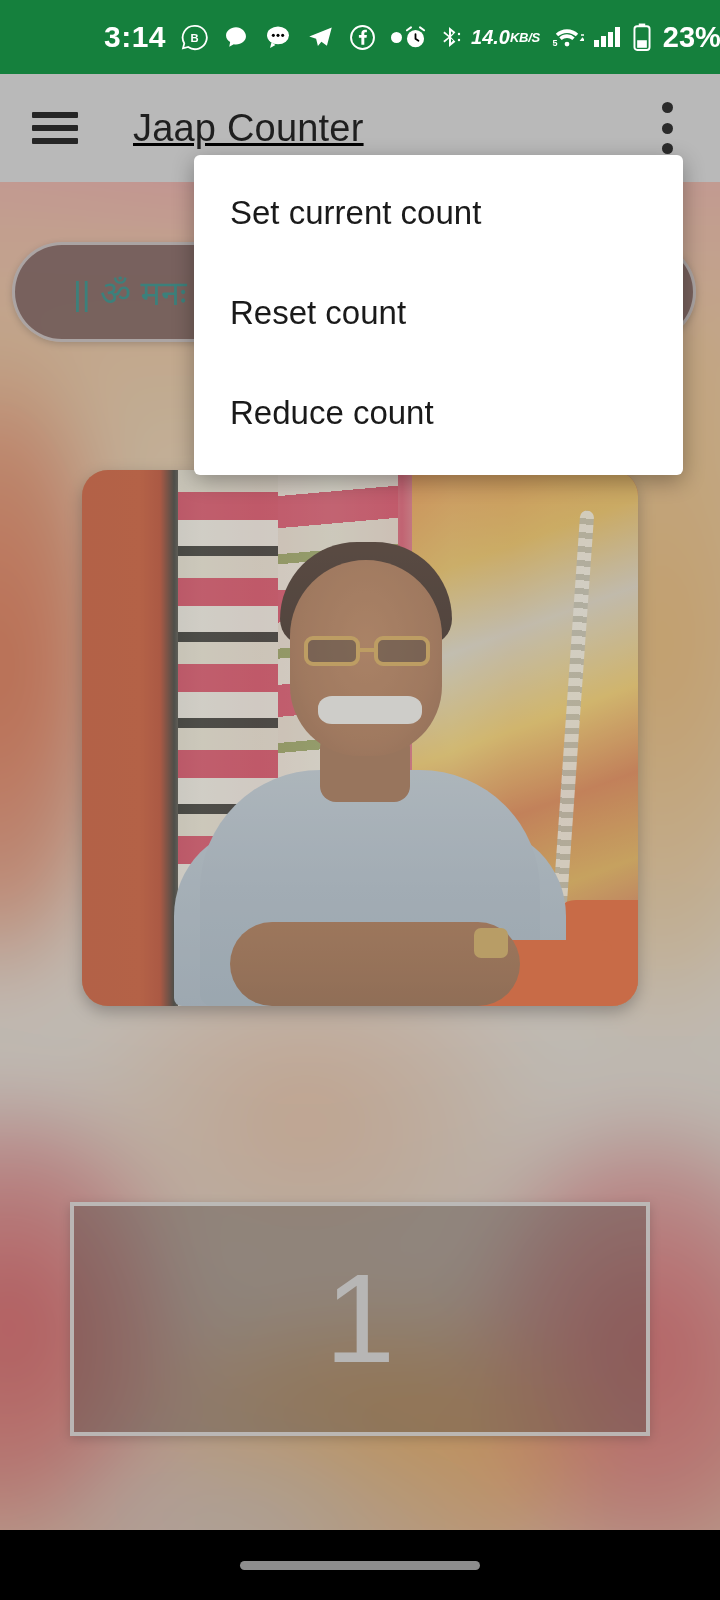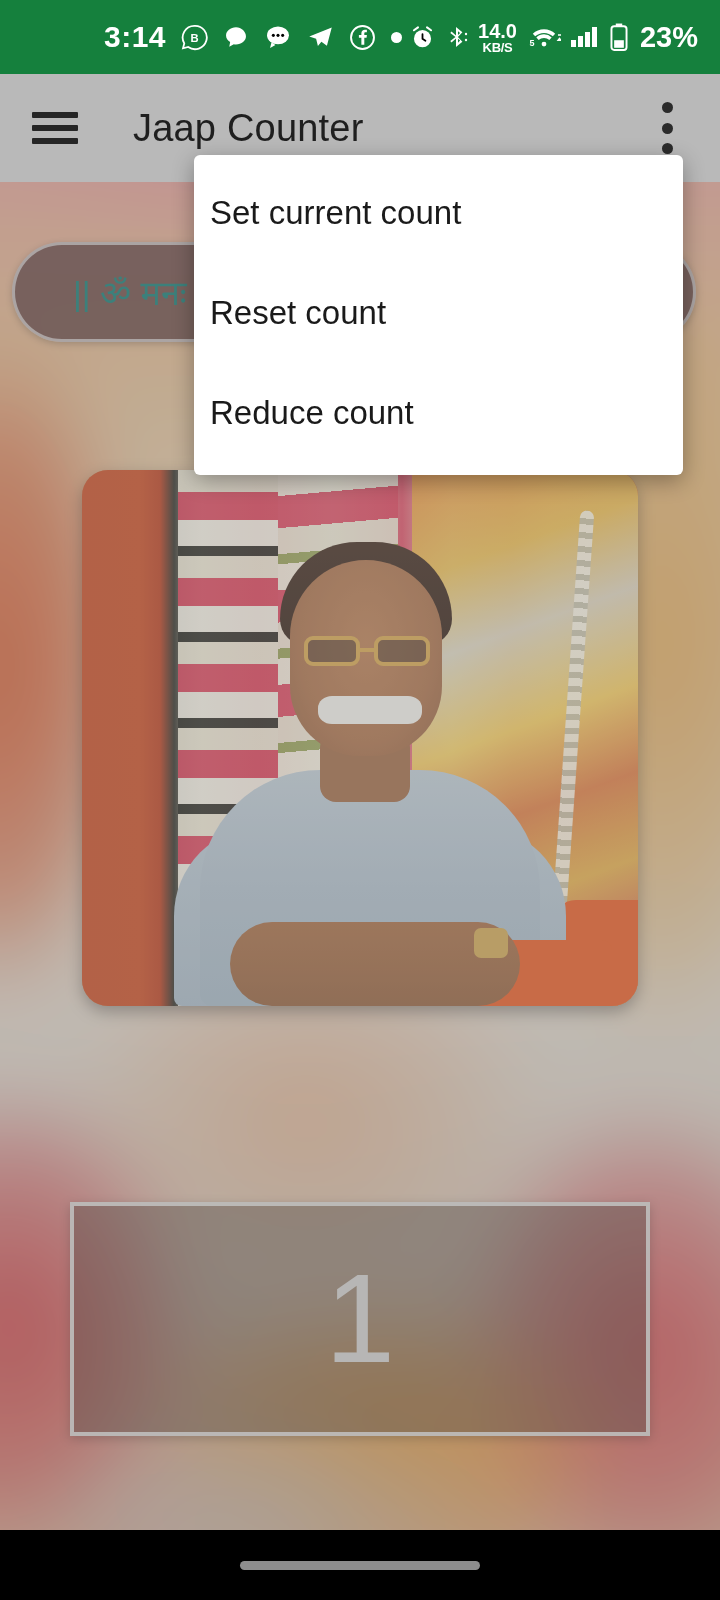--- a/index.html
+++ b/index.html
@@ -45,29 +45,29 @@
   .b-grayC { left:120px; top:1420px; width:420px; height:200px;
     background:radial-gradient(ellipse at 50% 50%, rgba(175,173,171,.75) 0%, rgba(175,173,171,.3) 55%, rgba(175,173,171,0) 80%); }
 
   
   .statusbar { position:absolute; left:0; top:0; width:720px; height:74px;
     background:#15803d; color:#fff; display:flex; align-items:center; z-index:40; }
   .sb-left { display:flex; align-items:center; gap:15px; margin-left:104px; }
   .sb-time { font-size:30px; font-weight:600; letter-spacing:.5px; }
   .sb-right { display:flex; align-items:center; gap:9px; margin-left:auto; margin-right:22px; }
   .sb-ic { display:inline-flex; align-items:center; justify-content:center; }
-  .sb-net { display:flex; flex-direction:column; align-items:center; line-height:1; margin-right:1px; }
+  .sb-net { display:flex; flex-direction:row; align-items:center; line-height:1; margin-right:1px;font-style:italic; }
   .sb-net .n1 { font-size:20px; font-weight:700; }
   .sb-net .n2 { font-size:13px; font-weight:700; letter-spacing:-.3px; }
   .sb-batt-txt { font-size:29px; font-weight:700; margin-left:2px; }
   .sb-dot { width:11px; height:11px; border-radius:50%; background:#fff; display:inline-block; }
 
   
   .appbar { position:absolute; left:0; top:74px; width:720px; height:108px;
-    background:#b9b9b9; display:flex; align-items:center; z-index:20; }
+    background:#b9b9b9; display:flex; align-items:center; z-index:20;text-decoration:underline; }
   .hamburger { width:46px; height:32px; margin-left:32px; display:flex;
     flex-direction:column; justify-content:space-between; cursor:pointer; }
   .hamburger i { display:block; height:6px; background:#262626; border-radius:1px; }
   .appbar-title { margin-left:55px; font-size:38px; font-weight:400; color:#1f1f1f; letter-spacing:.2px; }
   .overflow { margin-left:auto; margin-right:30px; width:46px; height:52px;
     display:flex; flex-direction:column; align-items:center; justify-content:space-between; cursor:pointer; }
   .overflow i { width:11px; height:11px; border-radius:50%; background:#2b2b2b; display:block; }
 
   
   .scrim { position:absolute; left:0; top:74px; width:720px; height:1516px;
@@ -138,21 +138,21 @@
   .counter-box { position:absolute; left:70px; top:1202px; width:580px; height:234px;
     border:4px solid rgba(214,212,210,.9); background:rgba(52,40,34,.42);
     display:flex; align-items:center; justify-content:center; z-index:10;
     box-shadow:0 3px 10px rgba(0,0,0,.25); }
   .counter-value { font-size:126px; font-weight:400; color:#c9c7c5; line-height:1; }
 
   
   .menu { position:absolute; left:194px; top:155px; width:489px;
     background:#fff; border-radius:6px; z-index:30;
     box-shadow:0 6px 22px rgba(0,0,0,.32); padding:8px 0 12px 0; }
-  .menu-item { height:100px; display:flex; align-items:center; padding-left:16px;
+  .menu-item { height:100px; display:flex; align-items:center; padding-left:36px;
     font-size:33px; color:#1a1a1a; cursor:pointer; }
 
   
   .navbar { position:absolute; left:0; bottom:0; width:720px; height:70px;
     background:#000; display:flex; align-items:center; justify-content:center; z-index:40; }
   .home-pill { width:240px; height:9px; border-radius:5px; background:#8d8d8d; }
 </style>
 </head>
 <body>
 

